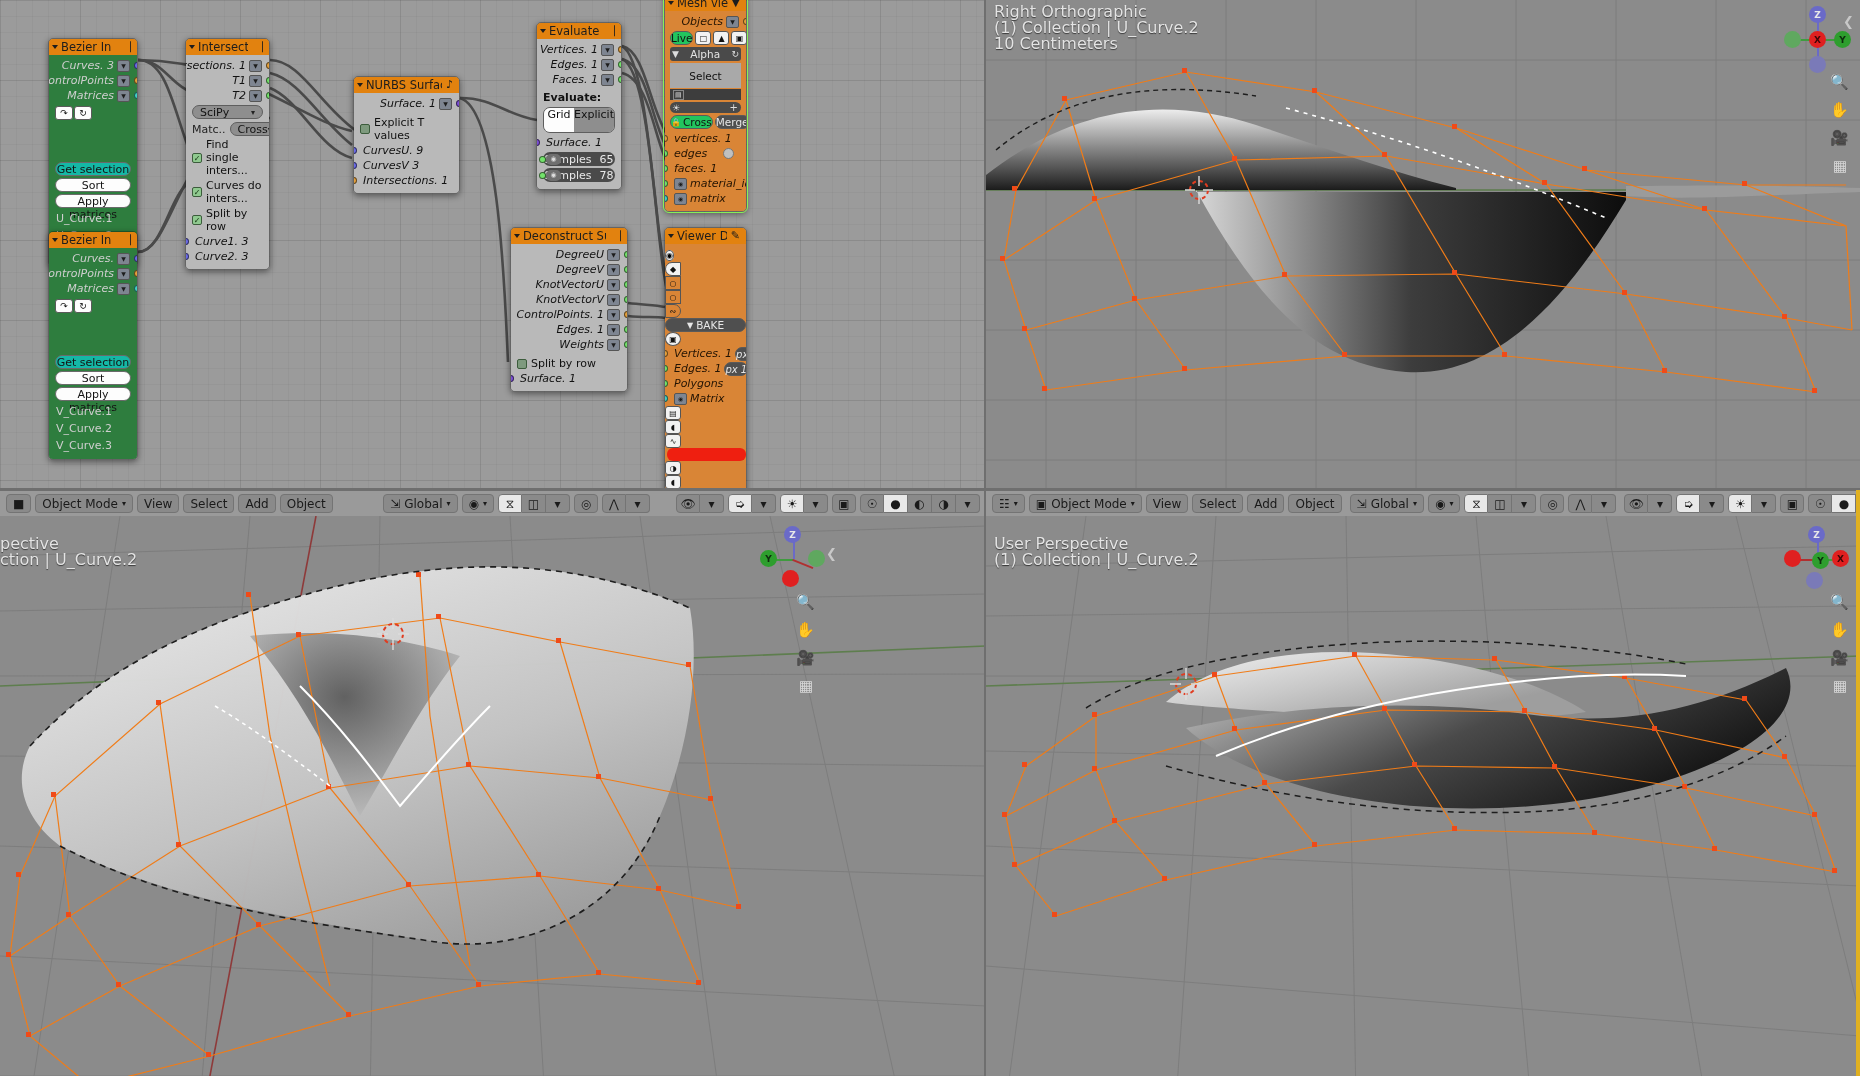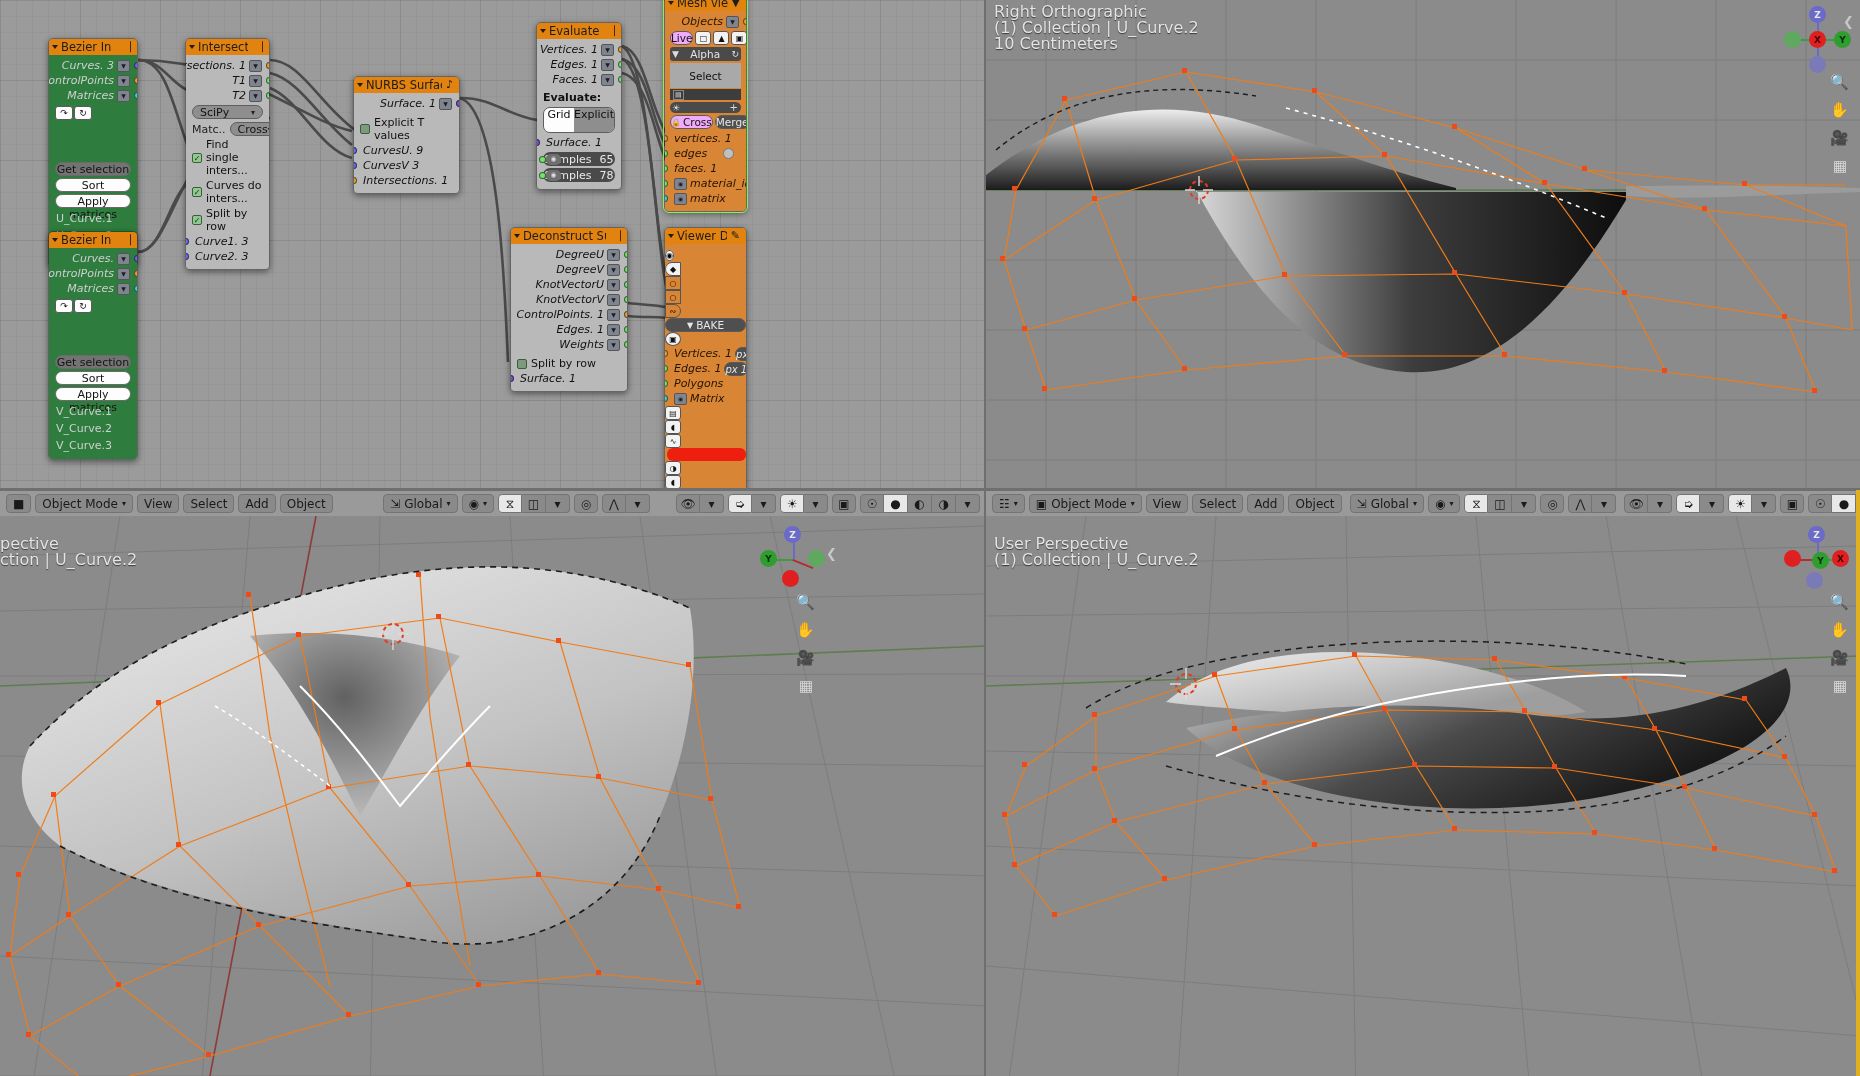--- a/index.html
+++ b/index.html
@@ -47,21 +47,21 @@
   .d-purple{ background:#7b4fd6;}
   .d-teal{ background:#3fd1c6;}
 
   .mini{ width:13px;height:12px;background:#7e8591;border:1px solid #555;
      border-radius:2px; display:inline-flex;align-items:center;justify-content:center;
      font-size:6px;color:#1c1c1c; flex:0 0 auto;}
 
   .btn{ margin:2px 6px; height:14px; line-height:13px; border-radius:7px;
      background:#fdfdfd; color:#141414; text-align:center; font-size:11px;
      border:1px solid #6a6a6a; }
-  .btn.dim{ background:#737373;margin-top:42px; }
+  .btn.dim{ background:#14b8a6;margin-top:42px; }
   .lbl{ padding:2px 7px; font-size:11px; color:#cfcfcf;}
   .selrow{ display:flex; gap:1px; margin:3px 6px;}
   .selrow .sq{ width:18px;height:14px;background:#fdfdfd;border:1px solid #5a5a5a;
      border-radius:3px; display:flex;align-items:center;justify-content:center;font-size:9px;color:#111;}
 
   .dd{ margin:2px 6px; height:14px; line-height:13px; border-radius:7px;
      background:#8e8e8e; border:1px solid #5e5e5e; color:#121212; font-size:11px;
      padding:0 7px; display:flex; align-items:center; justify-content:space-between;}
   .dd .cv{ font-size:8px; color:#222;}
   .prow{ display:flex; align-items:center; gap:4px; padding:1px 6px; font-size:11px;color:#111;}
@@ -74,21 +74,21 @@
   .tog div.on{ background:#fdfdfd; }
   .numf{ margin:2px 6px; height:14px; line-height:13px; border-radius:7px;
      background:#4a4a4a; color:#e8e8e8; font-size:11px; display:flex; align-items:center;
      justify-content:center; gap:8px; position:relative;}
   .numf .ic{ position:absolute; left:3px; width:15px;height:11px;background:#6f6f6f;
      border-radius:5px; font-size:7px; color:#ddd; text-align:center; line-height:11px;}
 
   
   .mv{ background:#d98536; }
   .mv .rowflex{ display:flex; gap:2px; margin:2px 5px; align-items:center;}
-  .pill{ background:#f0abfc; color:#111; border-radius:7px; height:14px; line-height:13px;
+  .pill{ background:#22c55e; color:#111; border-radius:7px; height:14px; line-height:13px;
      font-size:10.5px; text-align:center; border:1px solid #5a5a5a;}
   .dark{ background:#4f4f4f;color:#e6e6e6;}
   .sqbtn{ width:16px;height:14px;border-radius:3px;background:#f2f2f2;border:1px solid #555;
      font-size:8px;color:#111;display:flex;align-items:center;justify-content:center;flex:0 0 auto;}
 
   
   .vd{ background:#d98536; }
   .swatch{ height:13px; border-radius:6px; margin-left:2px; flex:1 1 auto;}
 
   

